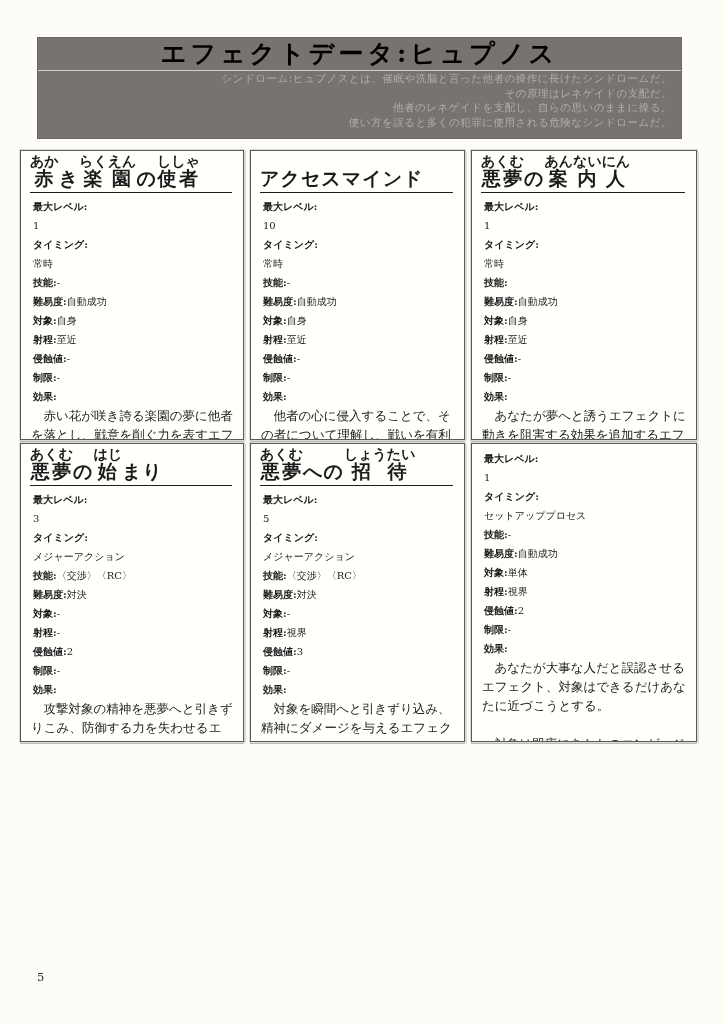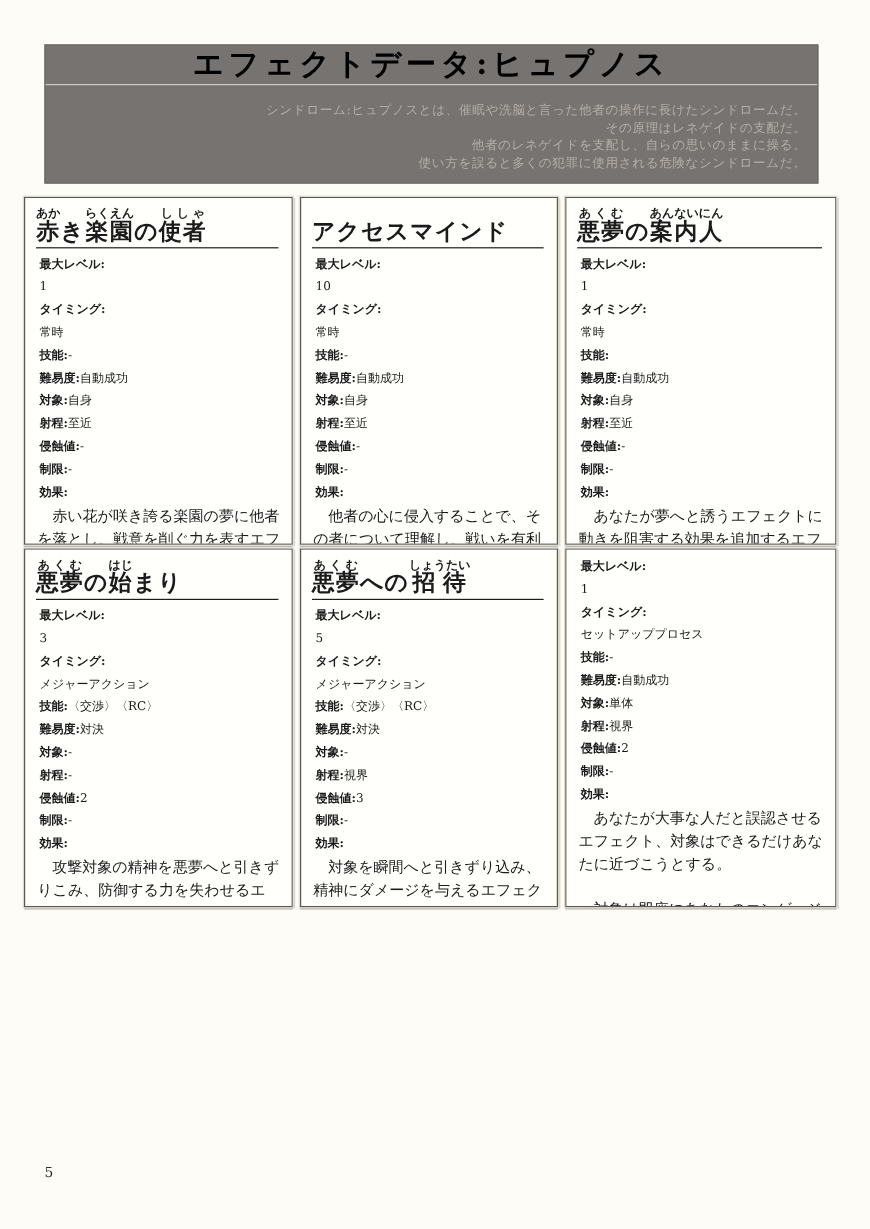--- a/index.html
+++ b/index.html
@@ -24,21 +24,21 @@
     color: #000000;
     font-size: 25px;
     font-weight: bold;
     text-align: center;
     letter-spacing: 4px;
     padding: 1px 0 2px 0;
     line-height: 29px;
   }
   .header-desc {
     border-top: 1px solid #cfccc6;
-    padding: 14px 9px 9px 9px;
+    padding: 0 9px 9px 9px;
   }
   .header-desc div {
     color: #b5aea8;
     font-size: 10.5px;
     line-height: 14.5px;
     text-align: right;
     letter-spacing: 0.5px;
   }
 
   
@@ -66,21 +66,21 @@
     font-size: 19px;
     font-weight: bold;
     letter-spacing: 1px;
     border-bottom: 1.5px solid #1c1c1c;
     width: 99%;
     padding-bottom: 0px;
     margin-bottom: 4px;
     white-space: nowrap;
   }
   .card-title rt {
-    font-size: 10px;
+    font-size: 14px;
     font-weight: bold;
     letter-spacing: 0;
   }
   .frow {
     display: flex;
     font-size: 10px;
     line-height: 19px;
     padding-left: 3px;
     flex-direction: column;
   }

